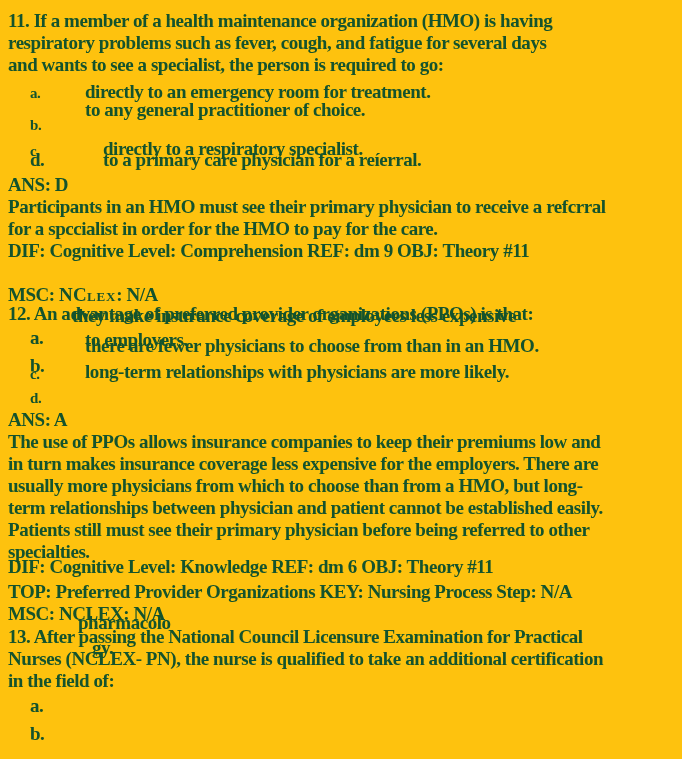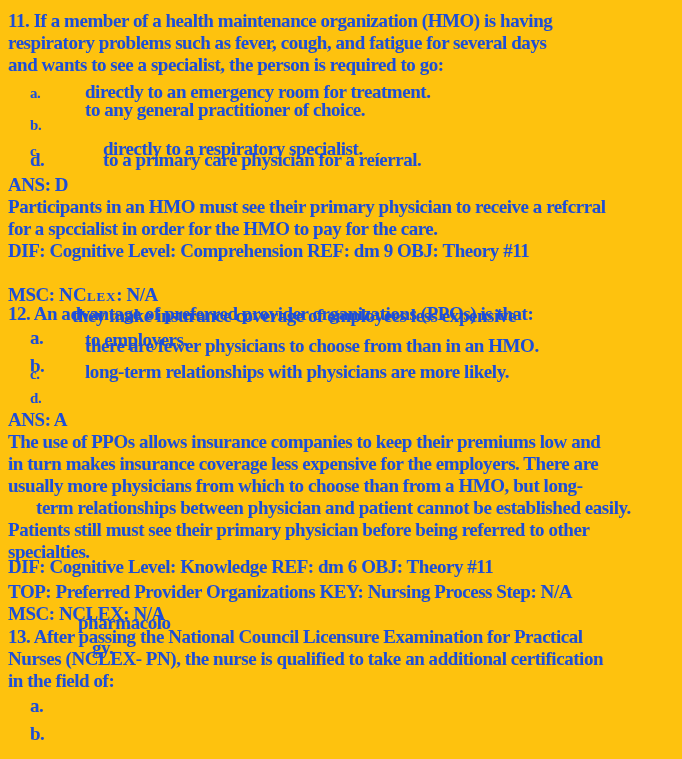--- a/index.html
+++ b/index.html
@@ -4,21 +4,21 @@
 <style>
   html, body { margin: 0; padding: 0; background: #FEC20E; }
   .page {
     position: relative;
     width: 682px;
     height: 759px;
     background: #FEC20E;
     overflow: hidden;
     font-family: "Liberation Serif", "DejaVu Serif", serif;
     font-weight: bold;
-    color: #1d4ed8;
+    color: #14532d;
   }
   .ln {
     position: absolute;
     white-space: nowrap;
     font-size: 19px;
     line-height: 22px;
     letter-spacing: -0.45px;
   }
   .sm { font-size: 15px; line-height: 17px; }
   .smallcaps { font-variant: small-caps; letter-spacing: 0.8px; }
@@ -61,21 +61,21 @@
   <div class="ln" style="left:30px; top:355px;">b.</div>
   <div class="ln sm" style="left:30px; top:366px;">c.</div>
   <div class="ln" style="left:85px; top:361px;text-align:center;">long-term relationships with physicians are more likely.</div>
 
   <div class="ln sm" style="left:30px; top:390px;">d.</div>
 
   <div class="ln" style="left:8px; top:409px;">ANS: A</div>
   <div class="ln" style="left:8px; top:453px;">in turn makes insurance coverage less expensive for the employers. There are</div>
   <div class="ln" style="left:8px; top:431px;">The use of PPOs allows insurance companies to keep their premiums low and</div>
   <div class="ln" style="left:8px; top:475px;">usually more physicians from which to choose than from a HMO, but long-</div>
-  <div class="ln" style="left:8px; top:497px;margin-left:28px;">term relationships between physician and patient cannot be established easily.</div>
+  <div class="ln" style="left:8px; top:497px;">term relationships between physician and patient cannot be established easily.</div>
   <div class="ln" style="left:8px; top:519px;text-align:right;">Patients still must see their primary physician before being referred to other</div>
   <div class="ln" style="left:8px; top:541px;">specialties.</div>
   <div class="ln" style="left:8px; top:556px;">DIF: Cognitive Level: Knowledge REF: dm 6 OBJ: Theory #11</div>
   <div class="ln" style="left:8px; top:581px;">TOP: Preferred Provider Organizations KEY: Nursing Process Step: N/A</div>
   <div class="ln" style="left:8px; top:603px;">MSC: NCLEX: N/A</div>
   <div class="ln" style="left:78px; top:612px;">pharmacolo</div>
 
   <div class="ln" style="left:8px; top:626px;">13. After passing the National Council Licensure Examination for Practical</div>
   <div class="ln" style="left:92px; top:637px;">gy.</div>
   <div class="ln" style="left:8px; top:648px;">Nurses (NCLEX- PN), the nurse is qualified to take an additional certification</div>

